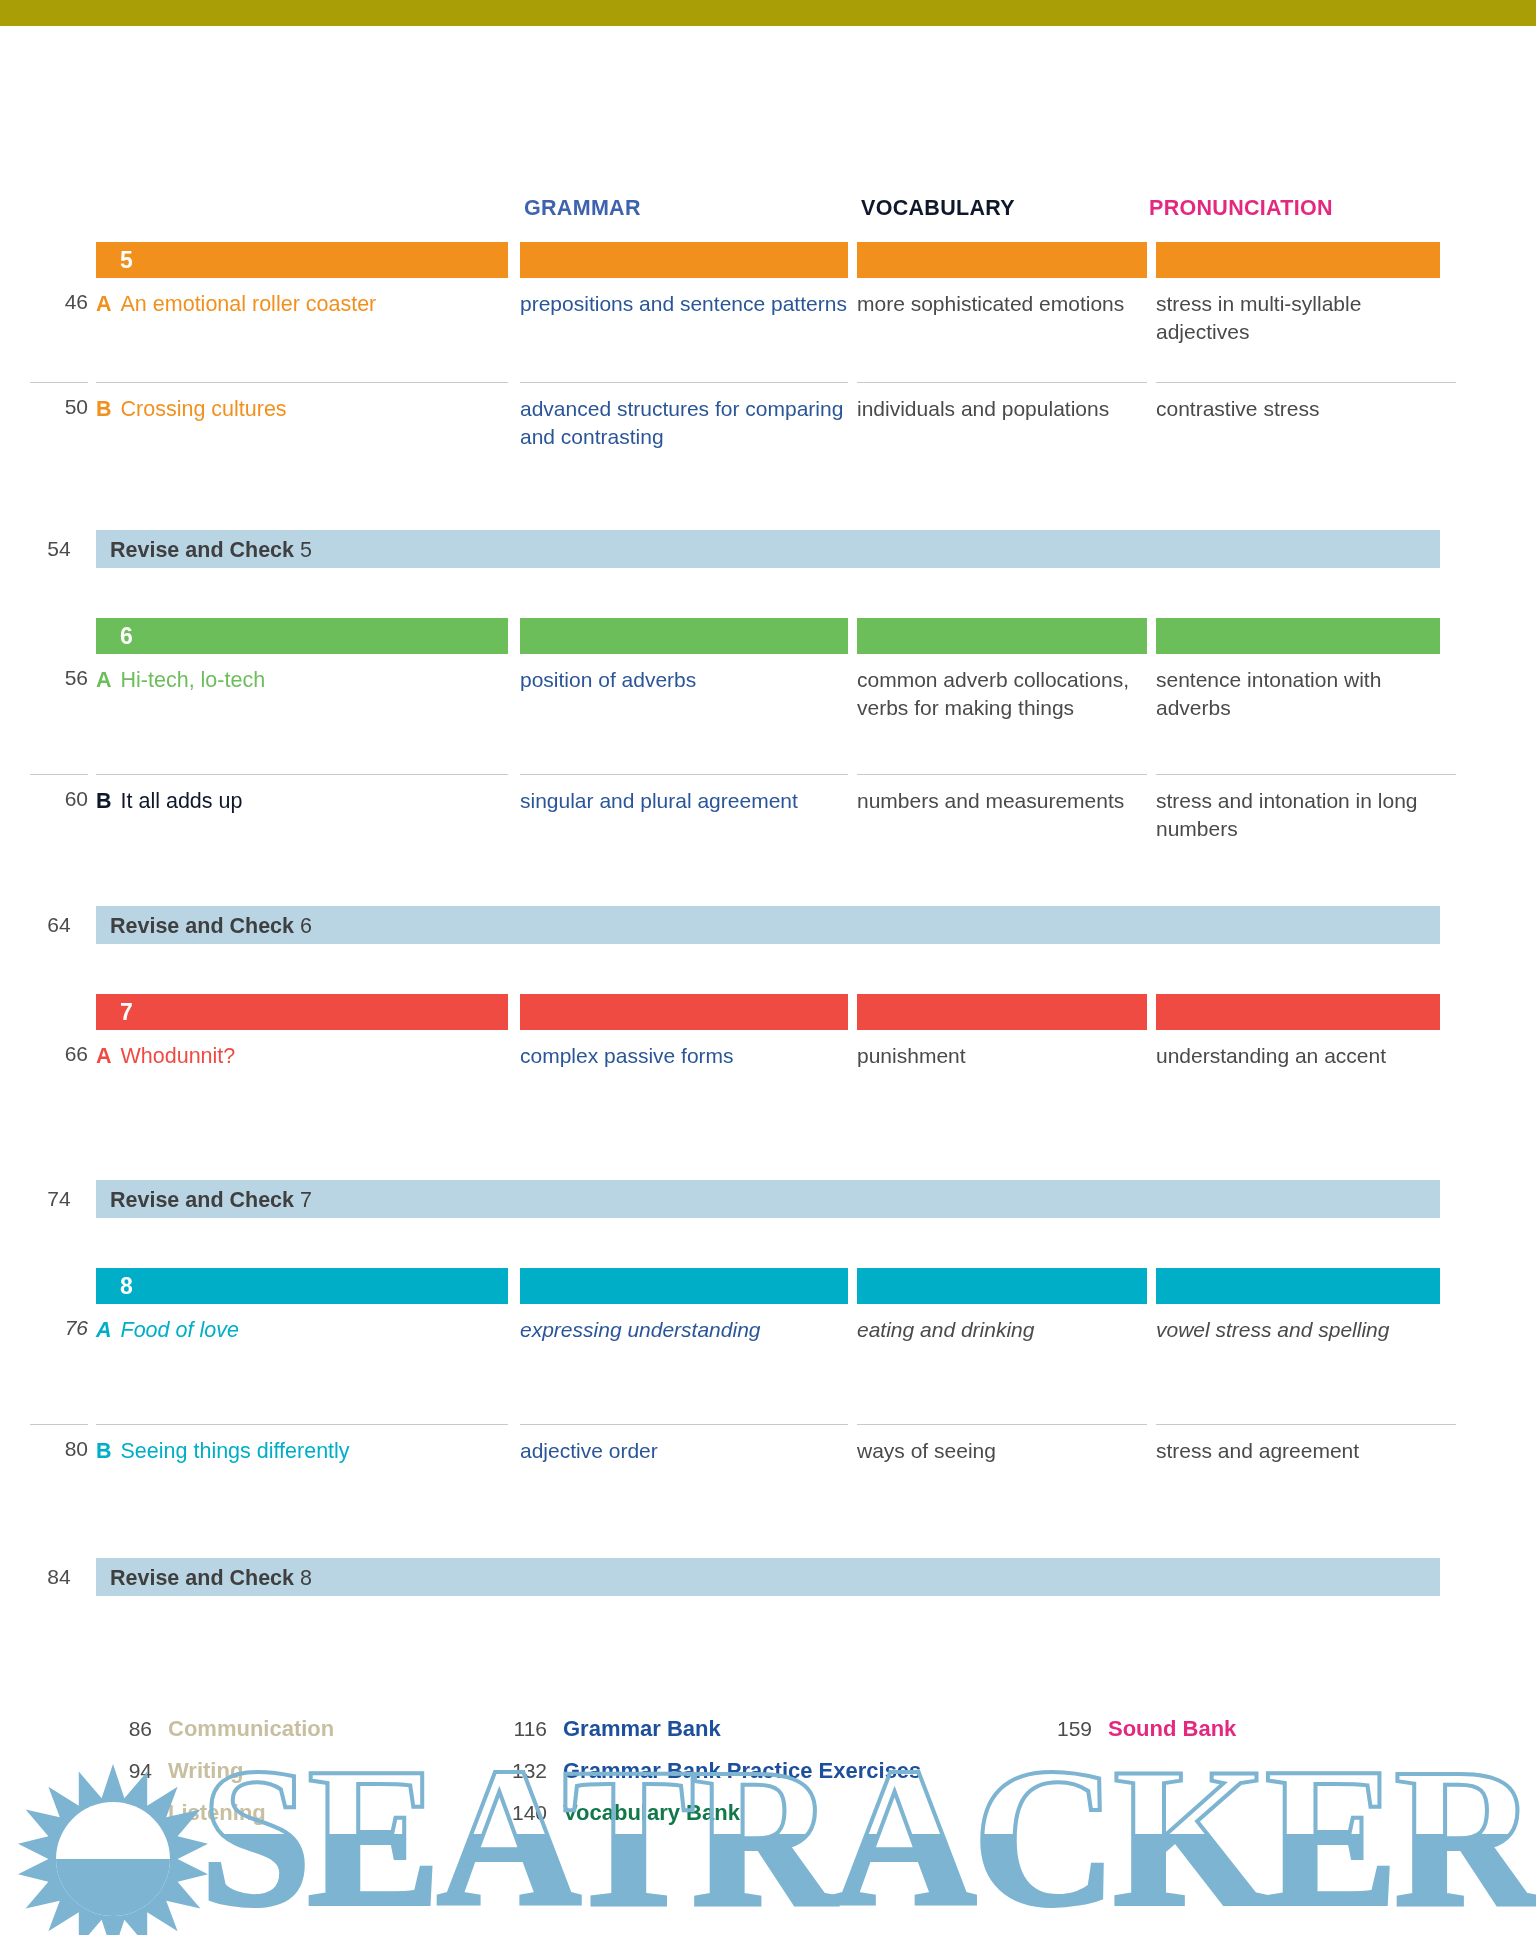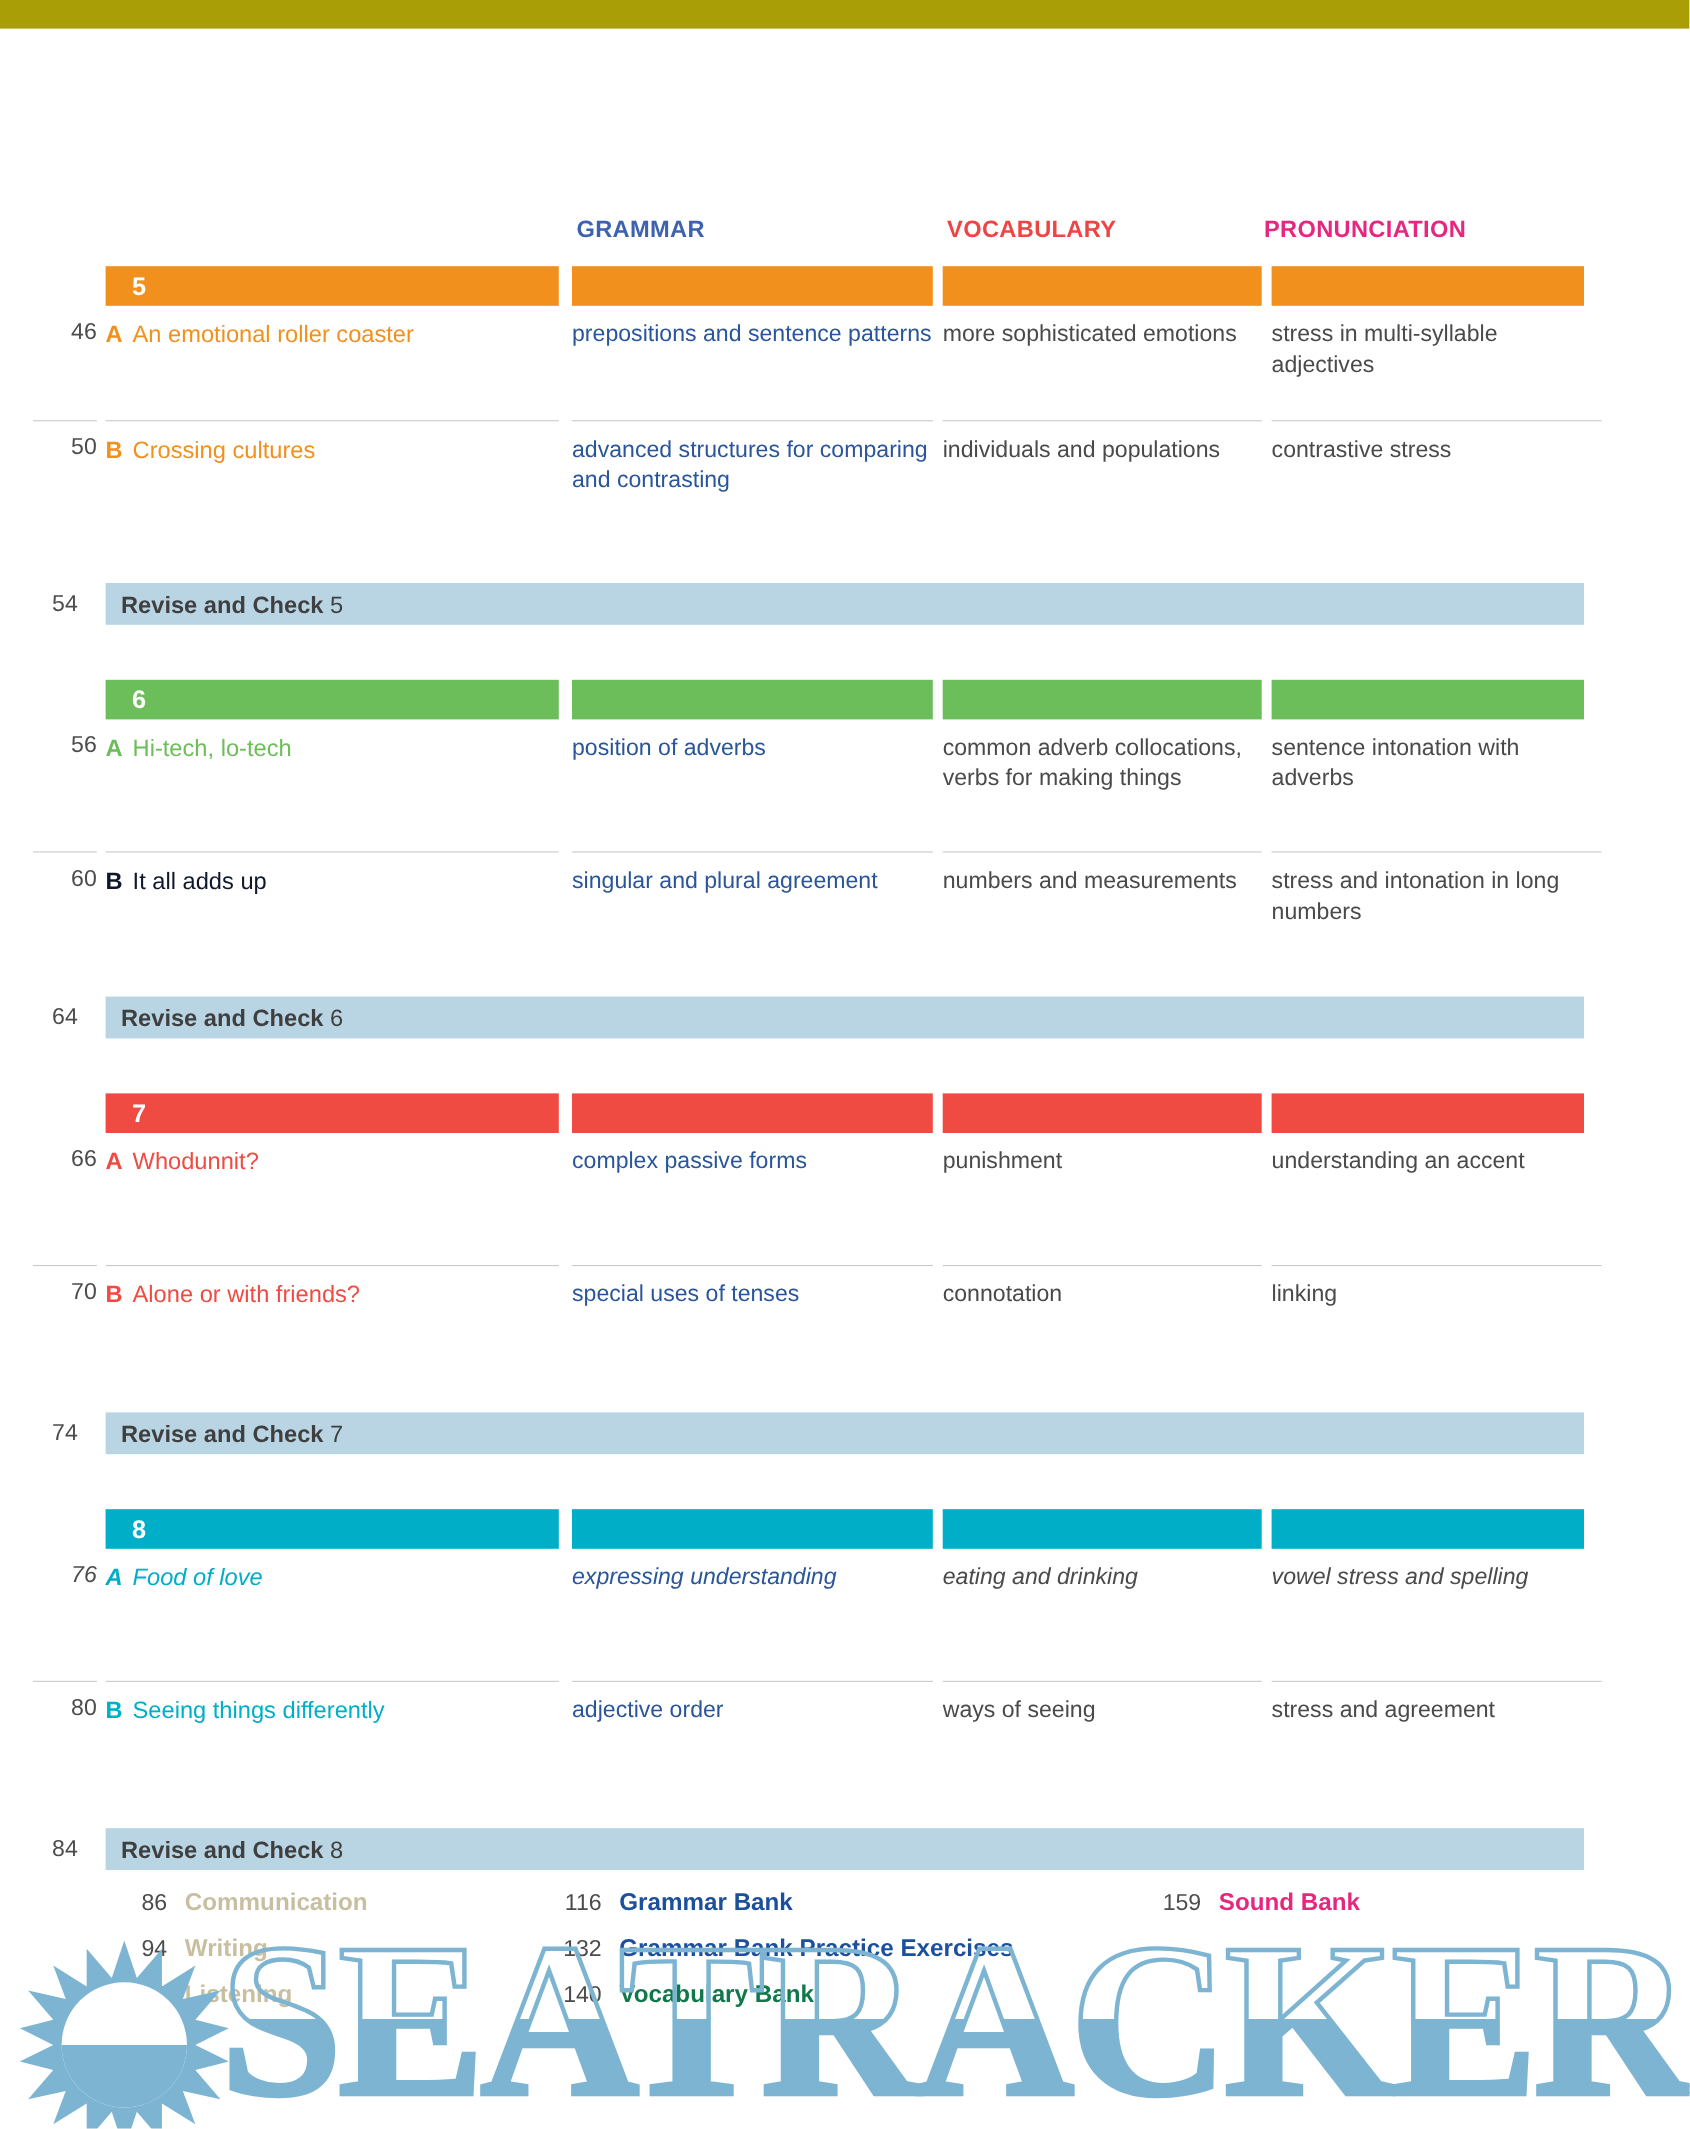--- a/index.html
+++ b/index.html
@@ -13,21 +13,21 @@
   .top-bar{position:absolute;left:0;top:0;width:100%;height:26px;background:#a99e05;}
 
   .page{position:absolute;left:0;top:26px;width:1536px;}
 
   
   .grid{position:absolute;left:96px;top:170px;width:1344px;}
 
   .colheads{position:relative;height:46px;}
   .colhead{position:absolute;top:0;font-size:21.5px;font-weight:bold;letter-spacing:.3px;}
   .ch-gram{left:428px;color:#3d63ae;}
-  .ch-voc {left:765px;color:#ef4444;}
+  .ch-voc {left:765px;color:#0f172a;}
   .ch-pron{left:1053px;color:#e5287f;}
 
   
   .unit{position:relative;margin-bottom:0;}
   .bandrow{position:relative;height:36px;}
   .band{position:absolute;top:0;height:36px;}
   .b1{left:0;width:412px;}
   .b2{left:424px;width:328px;}
   .b3{left:761px;width:290px;}
   .b4{left:1060px;width:284px;}
@@ -193,35 +193,20 @@
               <div class="txt" style="color:#ef4b42"><span class="lt-letter">A</span><span class="lt-name">Whodunnit?</span></div>
             </div>
             <div class="cell c-gram">
               <div class="txt">complex passive forms</div>
             </div>
             <div class="cell c-voc">
               <div class="txt">punishment</div>
             </div>
             <div class="cell c-pron">
               <div class="txt">understanding an accent</div>
-            </div>
-          </div>
-          <div class="lesson sep" style="height: 104px;">
-            <div class="cell c-page">70</div>
-            <div class="cell c-title">
-              <div class="txt" style="color:#ef4b42"><span class="lt-letter">B</span><span class="lt-name">Alone or with friends?</span></div>
-            </div>
-            <div class="cell c-gram">
-              <div class="txt">special uses of tenses</div>
-            </div>
-            <div class="cell c-voc">
-              <div class="txt">connotation</div>
-            </div>
-            <div class="cell c-pron">
-              <div class="txt">linking</div>
             </div>
           </div>
           <div style="height: 30px;"></div>
           <div class="rc">
             <div class="rc-bar"></div>
             <div class="rc-page">74</div>
             <div class="rc-text"><b>Revise and Check</b> 7</div>
           </div>
           <div style="height: 48px;"></div>
         </div>

